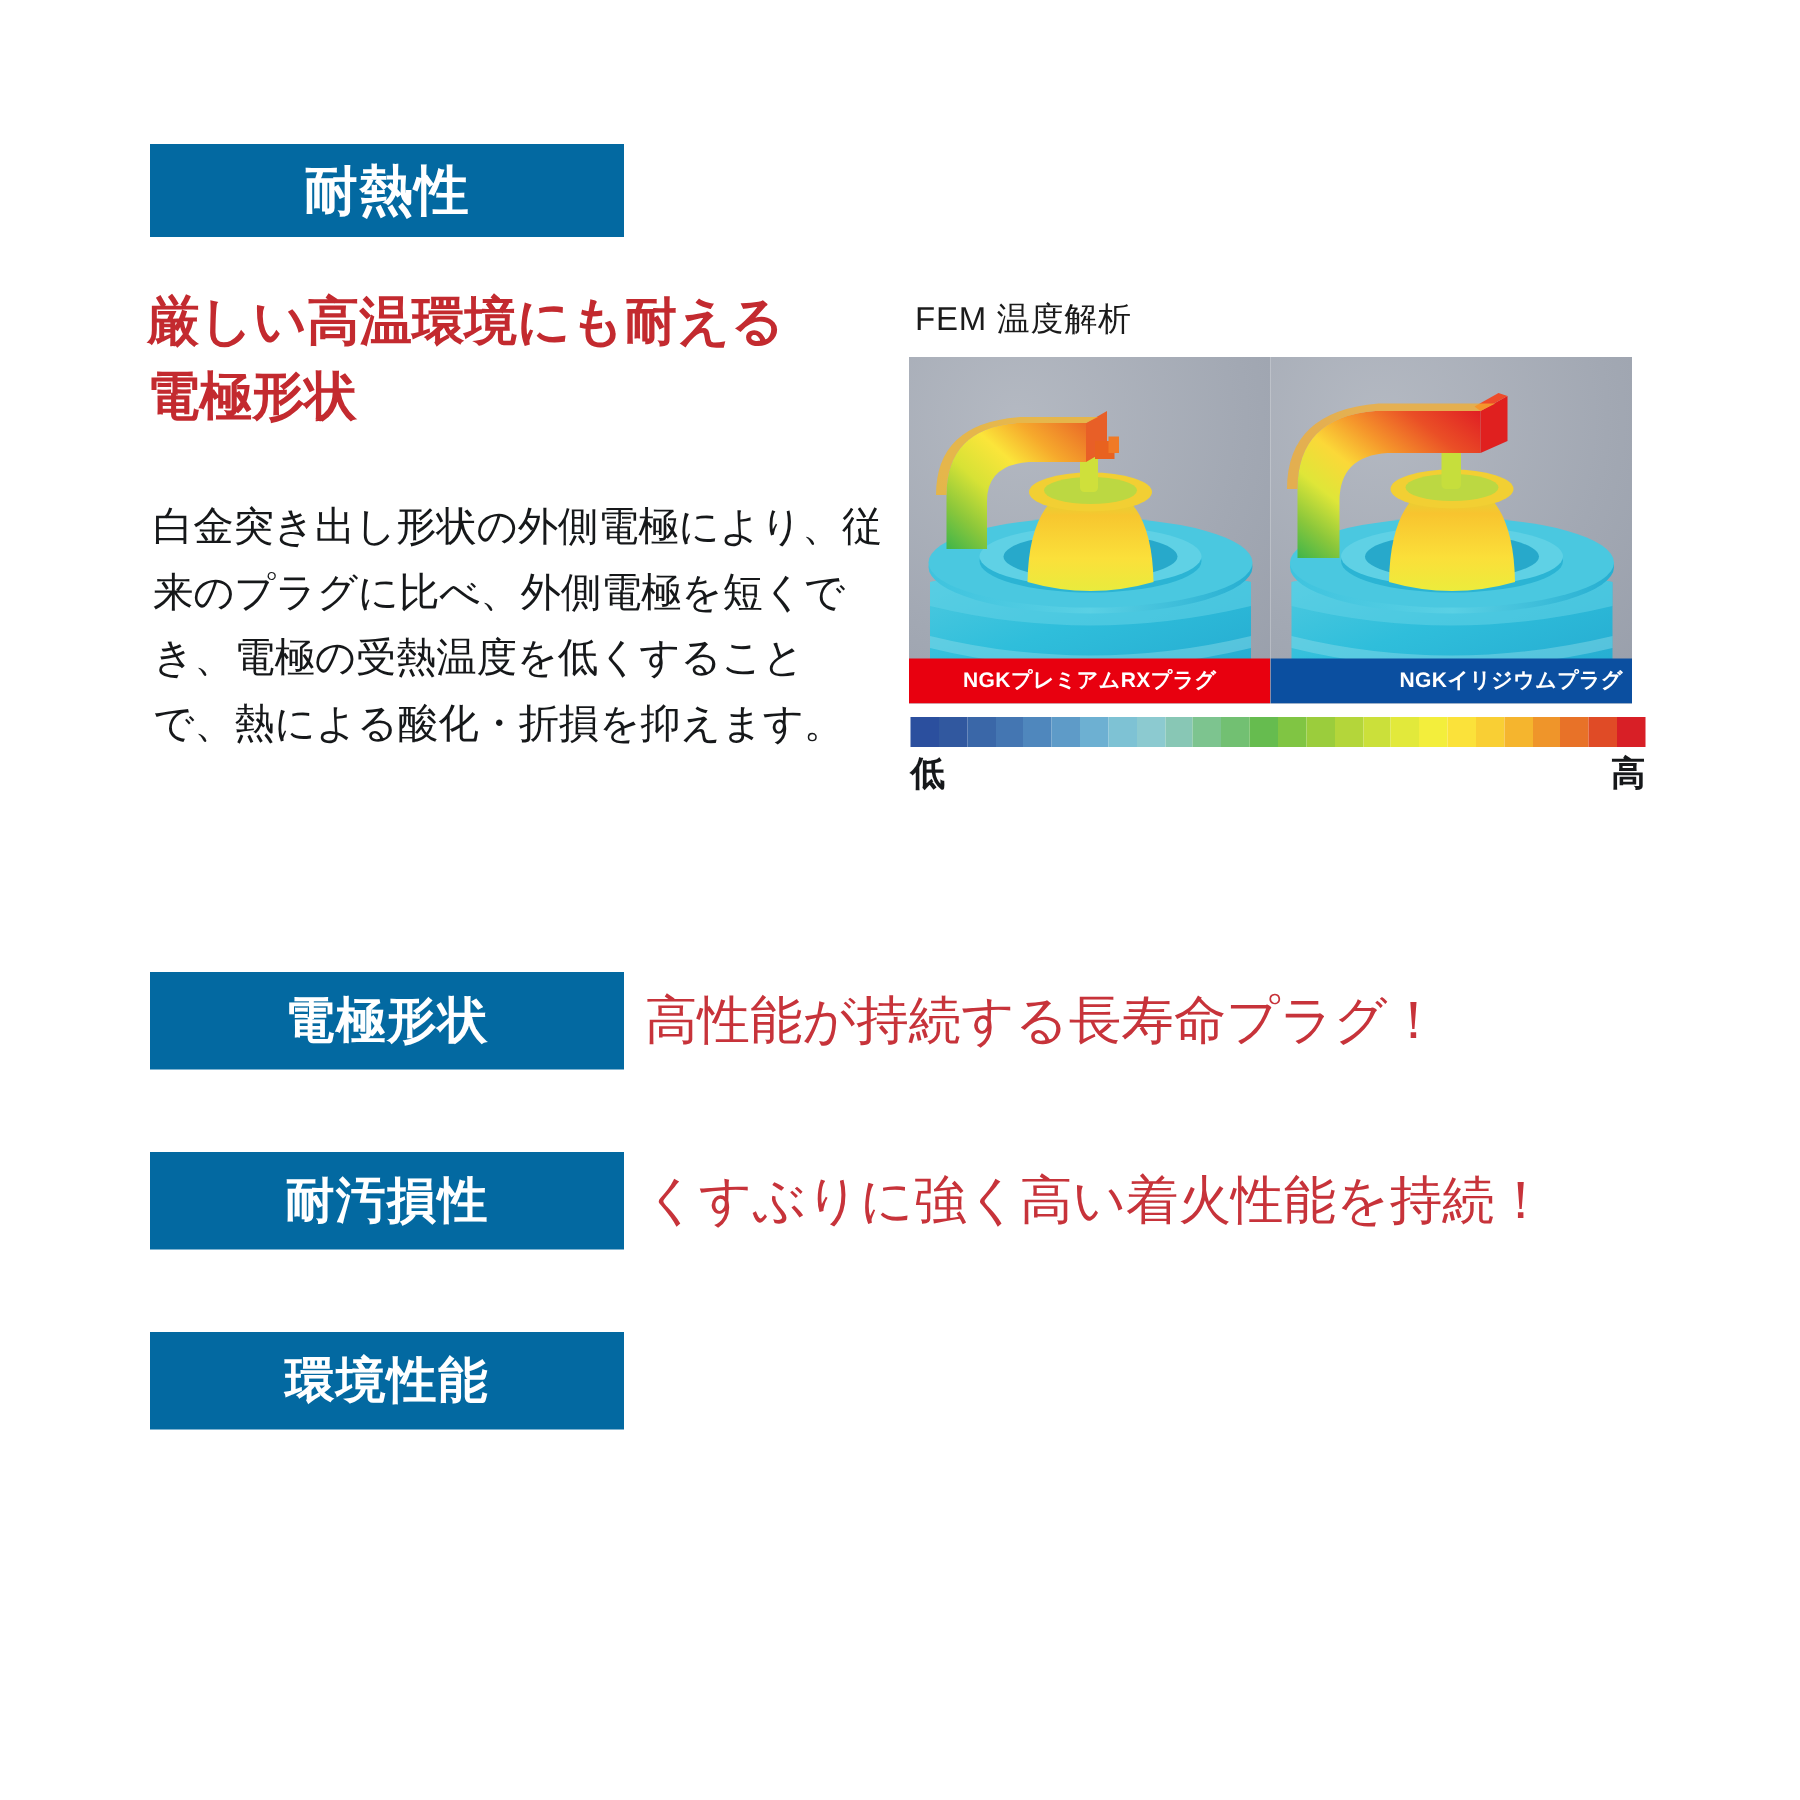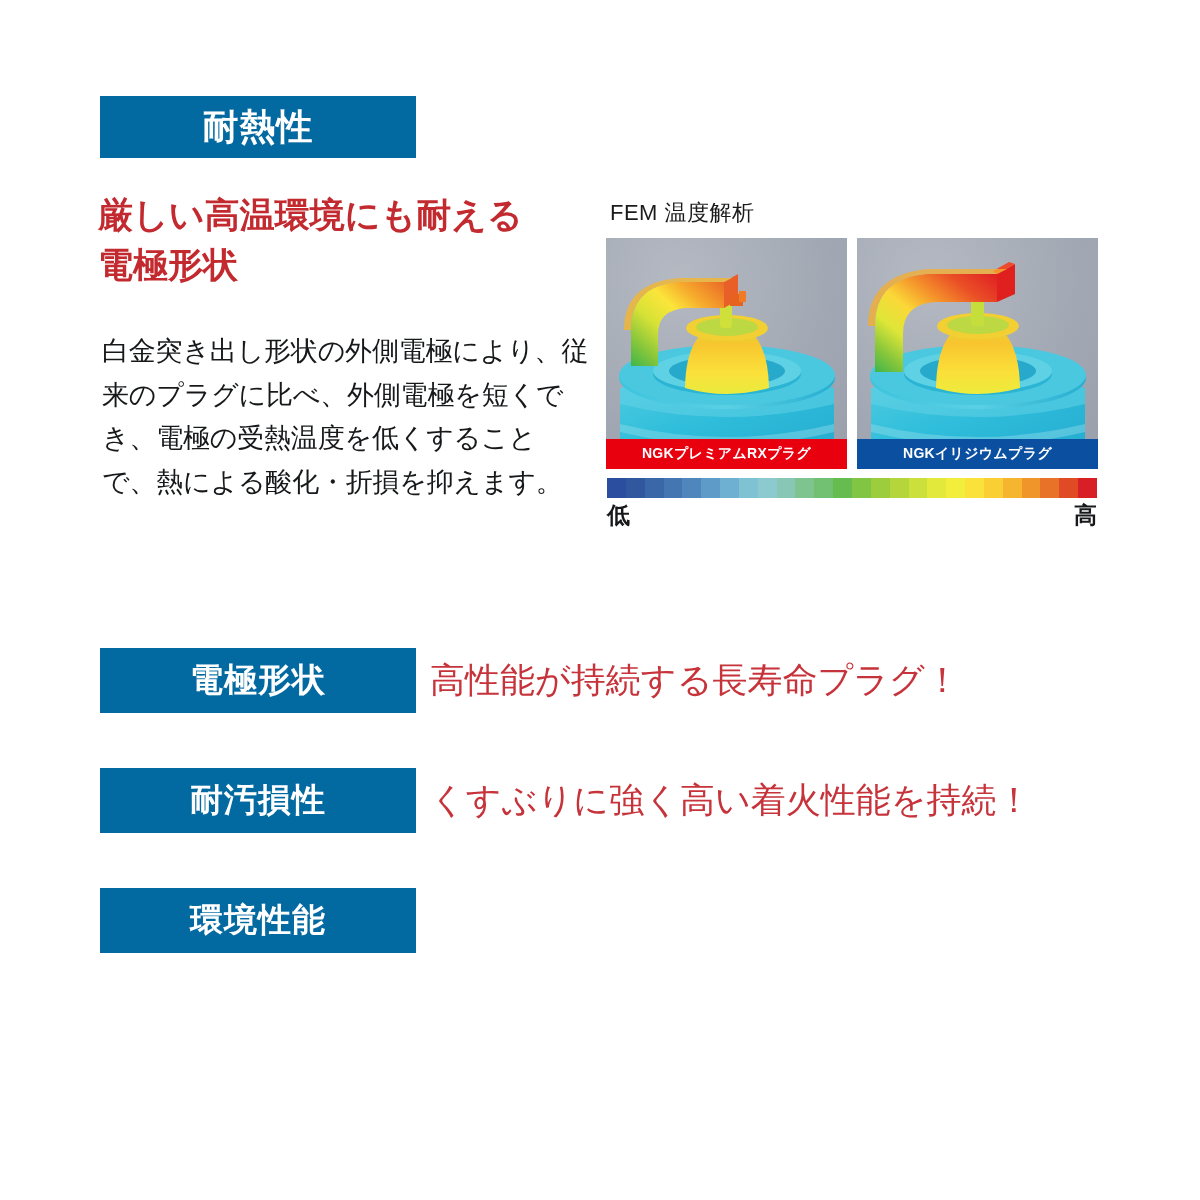--- a/index.html
+++ b/index.html
@@ -64,21 +64,20 @@
     width: 492px;
   }
   .fem-title {
     font-size: 22px;
     color: #1b1b1b;
     margin: 0 0 10px 4px;
     letter-spacing: 0.5px;
   }
   .fem-panels {
     display: flex;
-    gap: 10px;
     width: 492px;
   }
   .fem-panel {
     position: relative;
     width: 241px;
     height: 231px;
     overflow: hidden;
     background:
       radial-gradient(circle at 30% 18%, #b4b9c2 0%, #a2a8b3 60%, #989eaa 100%);
   }
@@ -90,21 +89,21 @@
     height: 30px;
     display: flex;
     align-items: center;
     justify-content: center;
     color: #ffffff;
     font-size: 14px;
     font-weight: bold;
     letter-spacing: 0.3px;
   }
   .cap-red  { background: #e8000f; }
-  .cap-blue { background: #0b4fa0; }
+  .cap-blue { background: #0b4fa0; padding-left: 40px; }
 
   .scalebar {
     display: flex;
     width: 490px;
     height: 20px;
     margin-top: 9px;
     margin-left: 1px;
   }
   .scalebar i { display: block; flex: 1 1 0; height: 100%; }
   .scale-labels {

